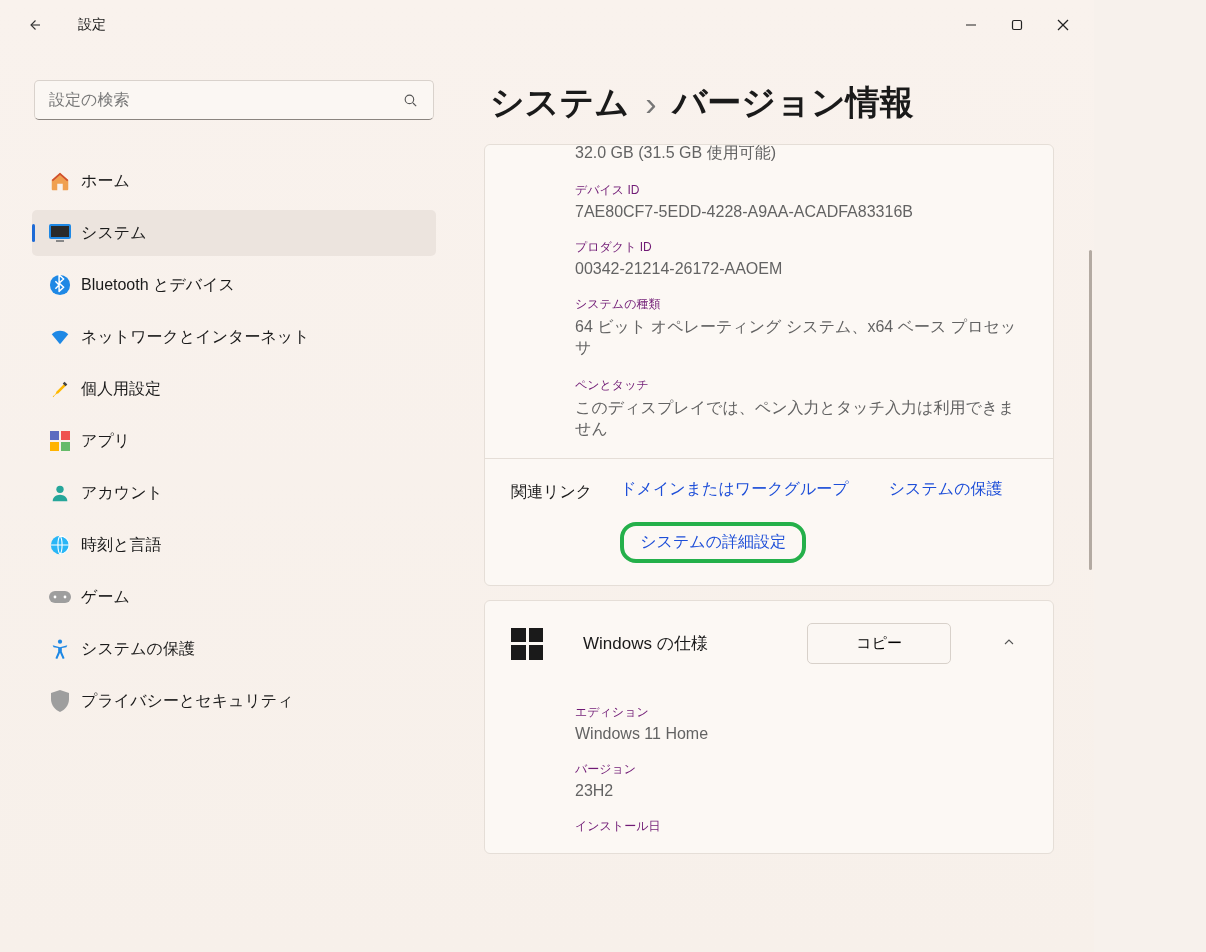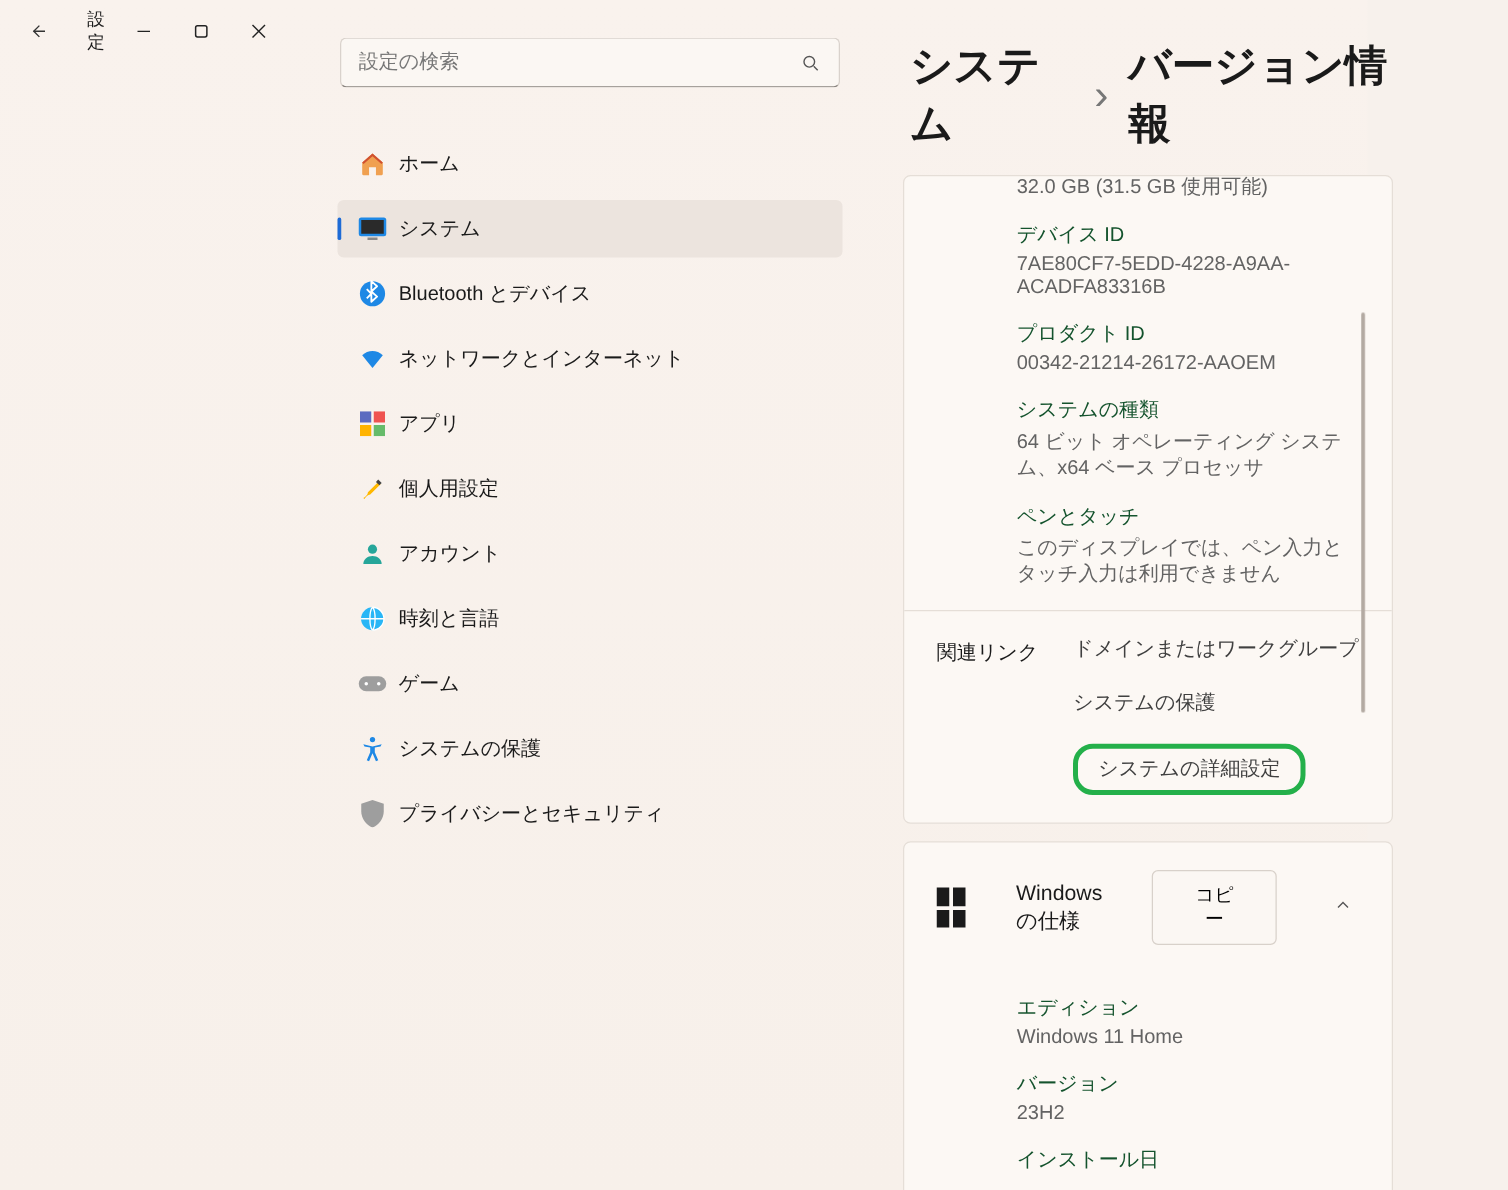--- a/index.html
+++ b/index.html
@@ -6,21 +6,21 @@
   html, body { height: 100%; }
   body {
     font-family: "Yu Gothic UI", "Segoe UI", Meiryo, sans-serif;
     background: #f7f1ec;
     color: #1a1a1a;
     font-size: 15px;
     overflow: hidden;
   }
   .window {
     display: flex;
-    flex-direction: row;
+    flex-direction: column;
     width: 1094px;
     height: 952px;
     position: relative;
     background: linear-gradient(180deg, #f9f2ed 0%, #f7f0ea 100%);
   }
   .titlebar {
     height: 50px;
     display: flex;
     align-items: center;
     padding: 0 8px;
@@ -171,39 +171,39 @@
     margin-bottom: 14px;
   }
   .spec-body {
     padding: 0 28px 18px 90px;
     overflow: hidden;
   }
   .spec-row {
     margin-top: 18px;
   }
   .spec-row.peek { margin-top: -6px; }
-  .spec-label { font-size: 16px; color: #14532d; }
+  .spec-label { font-size: 12px; color: #701a75; }
   .spec-value { font-size: 16px; color: #636363; margin-top: 4px; }
   .related {
     border-top: 1px solid #e5ded7;
     padding: 20px 24px 22px 26px;
     display: flex;
     align-items: flex-start;
     gap: 28px;
     flex-wrap: wrap;
   }
   .related-label { font-size: 16px; padding-top: 3px; }
   .related-links {
     display: flex;
     flex-wrap: wrap;
     gap: 22px 40px;
     flex: 1;
   }
   .link {
-    color: #404040;
+    color: #1d4ed8;
     font-size: 16px;
     cursor: pointer;
   }
   .highlighted {
     border: 4px solid #24b04a;
     border-radius: 16px;
     padding: 6px 16px;
     display: inline-block;
   }
   .card-header {
@@ -218,21 +218,21 @@
     grid-template-columns: 1fr 1fr;
     grid-template-rows: 1fr 1fr;
     gap: 3px;
   }
   .hicon div { background: #1a1a1a; }
   .card-header .htitle { font-size: 17px; flex: 1; }
   .copy-btn {
     background: #fbf7f3;
     border: 1px solid #d8d1ca;
     border-radius: 5px;
-    padding: 10px 32px;
+    padding: 10px 48px;
     font-size: 15px;
     cursor: pointer;
   }
   .chev {
     width: 36px;
     text-align: center;
     color: #555;
     cursor: pointer;
   }
   .scrollbar-indicator {
@@ -322,37 +322,37 @@
         <div class="nav-item">
           <span class="nav-icon">
             <svg width="22" height="22" viewBox="0 0 24 24">
                 <path fill="#1e88e5" d="M12 20l9-11c-5-5-13-5-18 0z"></path>
               </svg>
           </span>
           <span>ネットワークとインターネット</span>
         </div>
         <div class="nav-item">
           <span class="nav-icon">
+            <svg width="22" height="22" viewBox="0 0 24 24">
+                <path fill="#ffb800" d="M4 20c2-1 4-3 4-5l9-9 2 2-9 9c-2 0-4 2-5 4z"></path>
+                <path fill="#444" d="M17 4l3 3-2 2-3-3z"></path>
+              </svg>
+          </span>
+          <span>個人用設定</span>
+        </div>
+        <div class="nav-item">
+          <span class="nav-icon">
             <svg width="20" height="20" viewBox="0 0 20 20">
                 <rect x="0" y="0" width="9" height="9" fill="#5c6bc0"></rect>
                 <rect x="11" y="0" width="9" height="9" fill="#ef5350"></rect>
                 <rect x="0" y="11" width="9" height="9" fill="#ffb300"></rect>
                 <rect x="11" y="11" width="9" height="9" fill="#66bb6a"></rect>
               </svg>
           </span>
           <span>アプリ</span>
-        </div>
-        <div class="nav-item">
-          <span class="nav-icon">
-            <svg width="22" height="22" viewBox="0 0 24 24">
-                <path fill="#ffb800" d="M4 20c2-1 4-3 4-5l9-9 2 2-9 9c-2 0-4 2-5 4z"></path>
-                <path fill="#444" d="M17 4l3 3-2 2-3-3z"></path>
-              </svg>
-          </span>
-          <span>個人用設定</span>
         </div>
         <div class="nav-item">
           <span class="nav-icon">
             <svg width="22" height="22" viewBox="0 0 24 24">
                 <circle cx="12" cy="8" r="4" fill="#26a69a"></circle>
                 <path fill="#26a69a" d="M4 21c0-4 3.6-7 8-7s8 3 8 7z"></path>
               </svg>
           </span>
           <span>アカウント</span>
         </div>

